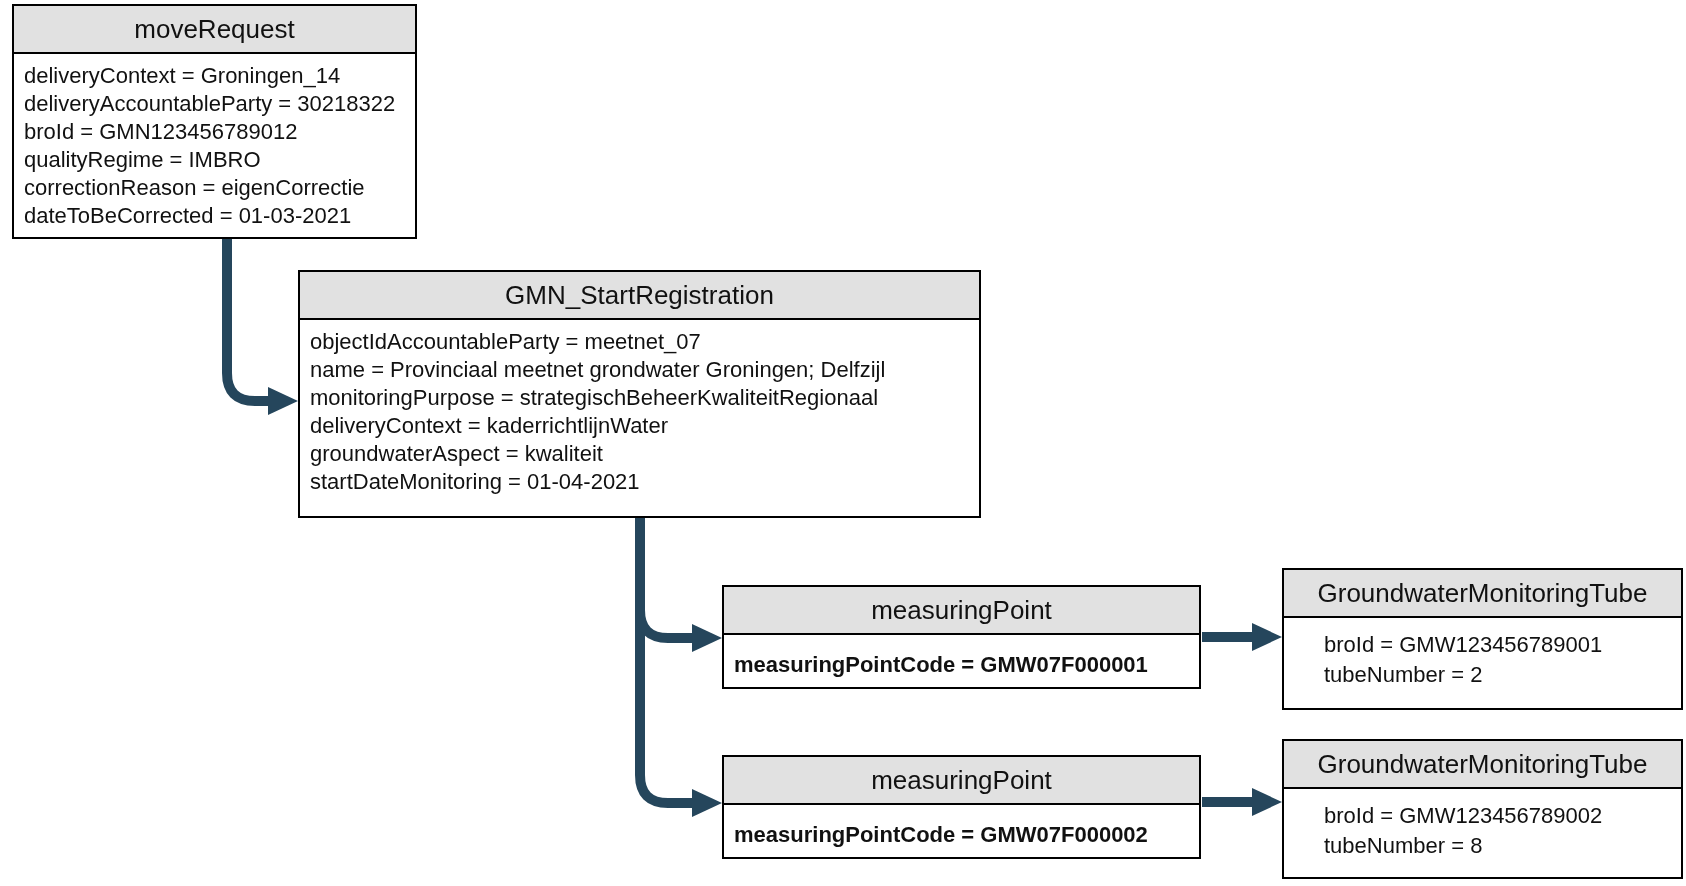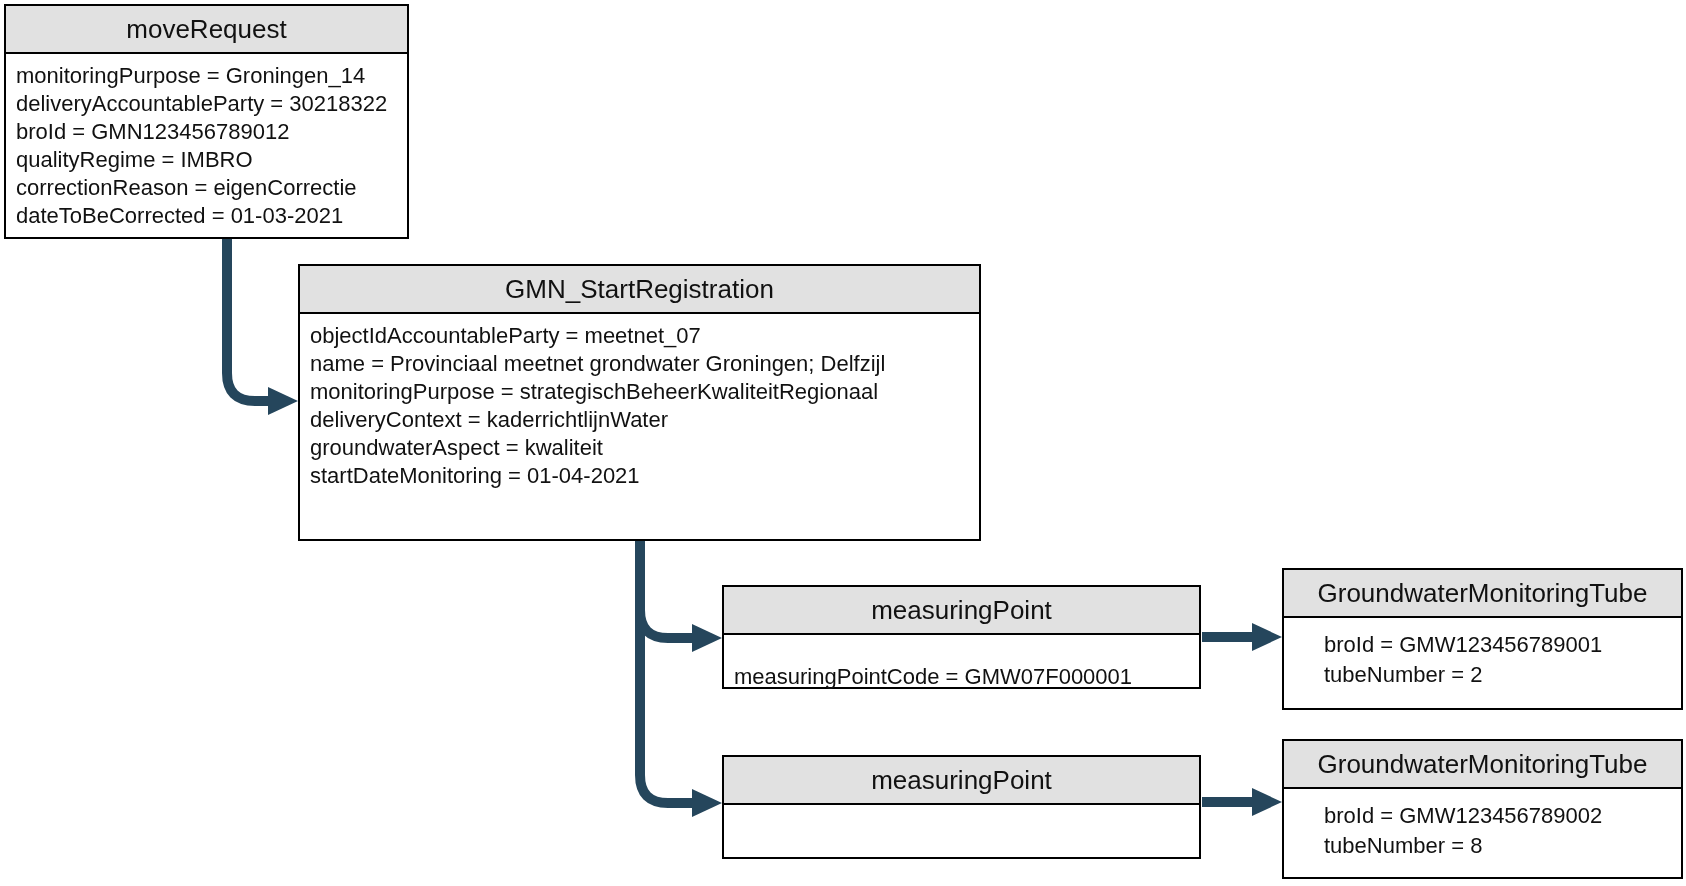--- a/index.html
+++ b/index.html
@@ -46,26 +46,26 @@
     padding: 10px 4px;
     white-space: nowrap;
   }
   .node-body {
     padding: 8px 10px;
     font-size: 22px;
     line-height: 28px;
     white-space: nowrap;
   }
   
-  .n-move-request { left: 4px;    top: 4px;   width: 405px; height: 235px; }
-  .n-gmn          { left: 298px;  top: 264px; width: 683px; height: 277px; }
+  .n-move-request { left: 12px;    top: 4px;   width: 405px; height: 235px; }
+  .n-gmn          { left: 298px;  top: 270px; width: 683px; height: 248px; }
   .n-gmn .node-body { }
   .n-mp1          { left: 722px;  top: 585px; width: 479px; height: 104px; }
   .n-mp2          { left: 722px;  top: 755px; width: 479px; height: 104px; }
-  .n-mp1 .node-body, .n-mp2 .node-body { padding-top: 28px; }
+  .n-mp1 .node-body, .n-mp2 .node-body { padding-top: 16px; font-weight: bold; }
   .n-tube1        { left: 1282px; top: 568px; width: 401px; height: 142px; }
   .n-tube2        { left: 1282px; top: 739px; width: 401px; height: 140px; }
   .n-tube1 .node-body, .n-tube2 .node-body { padding-top: 12px; line-height: 30px; padding-left: 40px; }
 </style>
 </head>
 <body>
 
 <div class="canvas">
 
   <svg class="connector-layer" viewBox="0 0 1686 886" xmlns="http://www.w3.org/2000/svg">
@@ -82,21 +82,21 @@
     <path class="arrow-line" d="M1202,637 L1254,637"></path>
     <polygon class="arrow-head" points="1252,623 1252,651 1282,637"></polygon>
 
     <path class="arrow-line" d="M1202,802 L1254,802"></path>
     <polygon class="arrow-head" points="1252,788 1252,816 1282,802"></polygon>
   </svg>
 
   <div class="node n-move-request">
     <div class="node-header">moveRequest</div>
     <div class="node-body">
-        <div>monitoringPurpose = Groningen_14</div>
+        <div>deliveryContext = Groningen_14</div>
         <div>deliveryAccountableParty = 30218322</div>
         <div>broId = GMN123456789012</div>
         <div>qualityRegime = IMBRO</div>
         <div>correctionReason = eigenCorrectie</div>
         <div>dateToBeCorrected = 01-03-2021</div>
       </div>
   </div>
 
   <div class="node n-gmn">
     <div class="node-header">GMN_StartRegistration</div>
@@ -120,20 +120,23 @@
   <div class="node n-tube1">
     <div class="node-header">GroundwaterMonitoringTube</div>
     <div class="node-body">
         <div>broId = GMW123456789001</div>
         <div>tubeNumber = 2</div>
       </div>
   </div>
 
   <div class="node n-mp2">
     <div class="node-header">measuringPoint</div>
+    <div class="node-body">
+        <div>measuringPointCode = GMW07F000002</div>
+      </div>
   </div>
 
   <div class="node n-tube2">
     <div class="node-header">GroundwaterMonitoringTube</div>
     <div class="node-body">
         <div>broId = GMW123456789002</div>
         <div>tubeNumber = 8</div>
       </div>
   </div>
 

